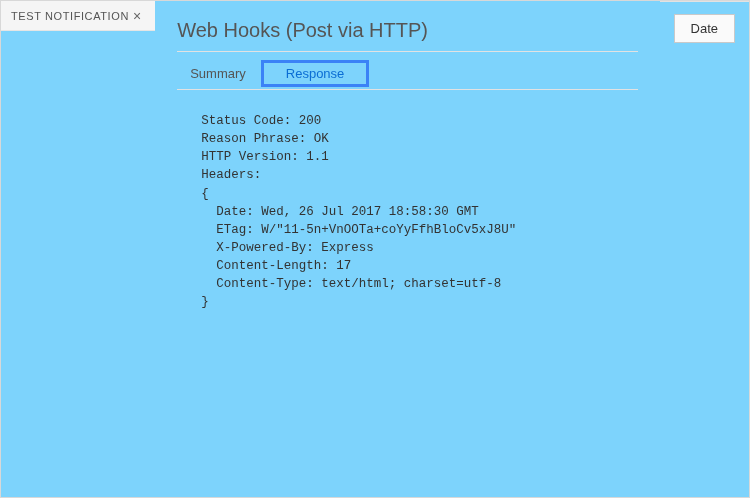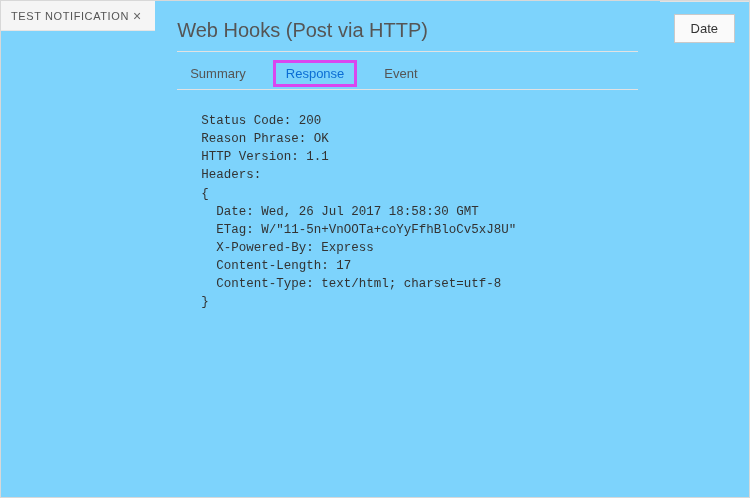--- a/index.html
+++ b/index.html
@@ -56,34 +56,34 @@
   .hr {
     height: 1px;
     background: #e2e2e2;
     margin-bottom: 6px;
   }
   .tabs {
     display: flex;
     align-items: center;
     border-bottom: 1px solid #e2e2e2;
     height: 32px;
-    gap: 14px;
+    gap: 2px;
   }
   .tab {
     padding: 6px 13px;
     font-size: 13px;
     color: #555;
     cursor: pointer;
   }
   .tab.active {
     color: #0b6dd4;
   }
   .tab.highlighted {
-    border: 3px solid #d946ef;
-    padding: 3px 10px;
+    border: 3px solid #3b82f6;
+    padding: 3px 22px;
     margin-top:0px;
   }
   .body-area {
     flex: 1;
     padding: 14px 6px 0 16px;
     overflow: auto;
   }
   pre.response {
     margin: 8px;
     font-family: "Consolas","Courier New", monospace;
@@ -121,21 +121,20 @@
 
   <div class="content">
 
     <div class="page-heading">Web Hooks (Post via HTTP)</div>
 
     <div class="hr"></div>
 
     <div class="tabs">
       <div class="tab">Summary</div>
       <div class="tab active highlighted">Response</div>
-      <div class="tab">Event</div>
     </div>
 
     <div class="body-area">
       <pre class="response">Status Code: 200
 Reason Phrase: OK
 HTTP Version: 1.1
 Headers:
 {
   Date: Wed, 26 Jul 2017 18:58:30 GMT
   ETag: W/"11-5n+VnOOTa+coYyFfhBloCv5xJ8U"

